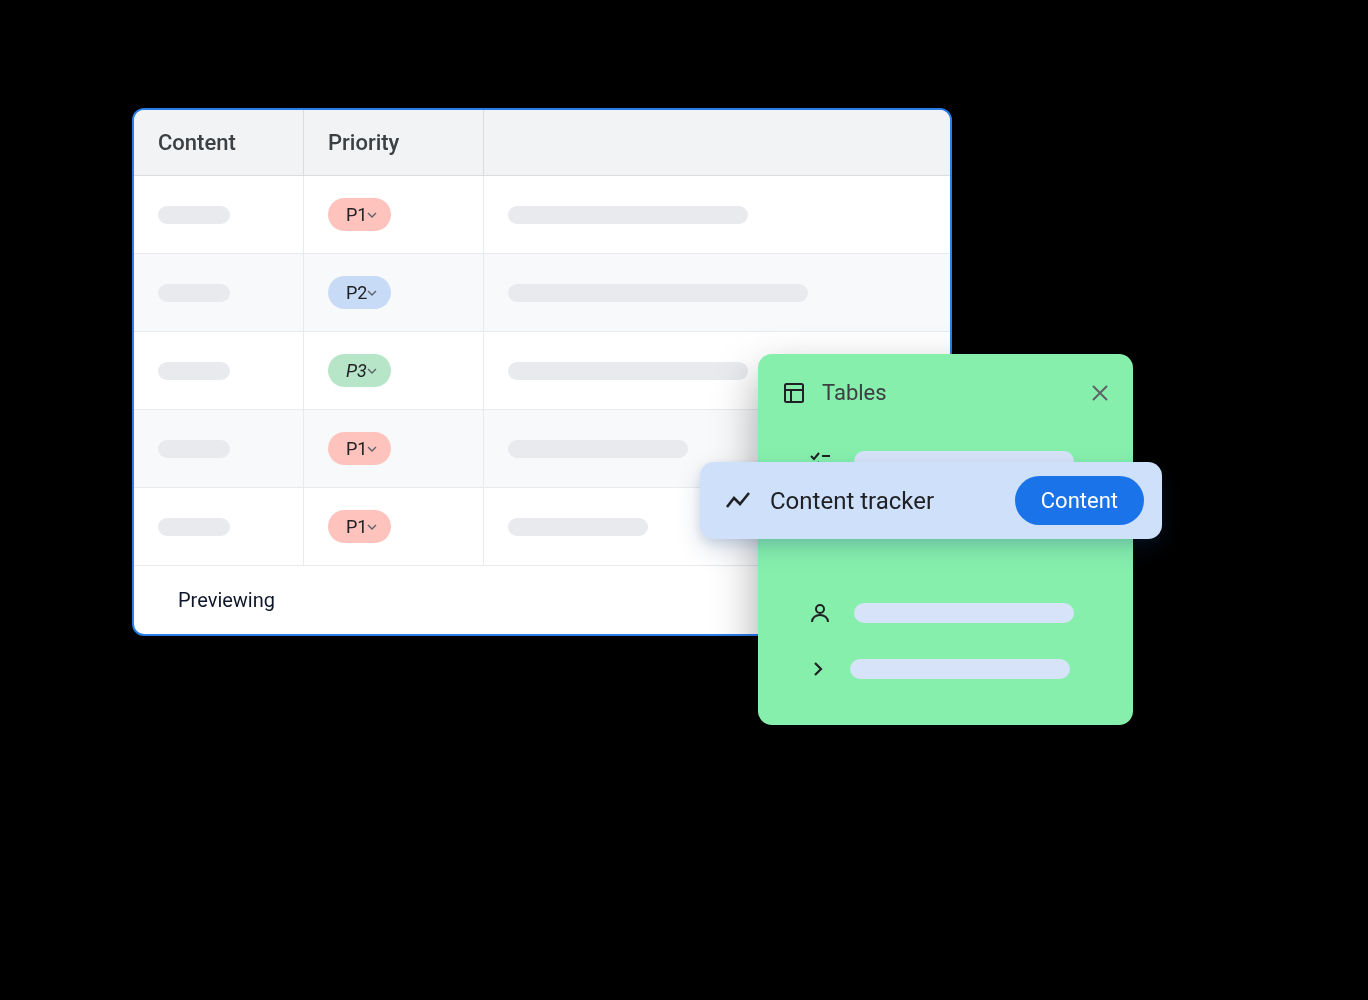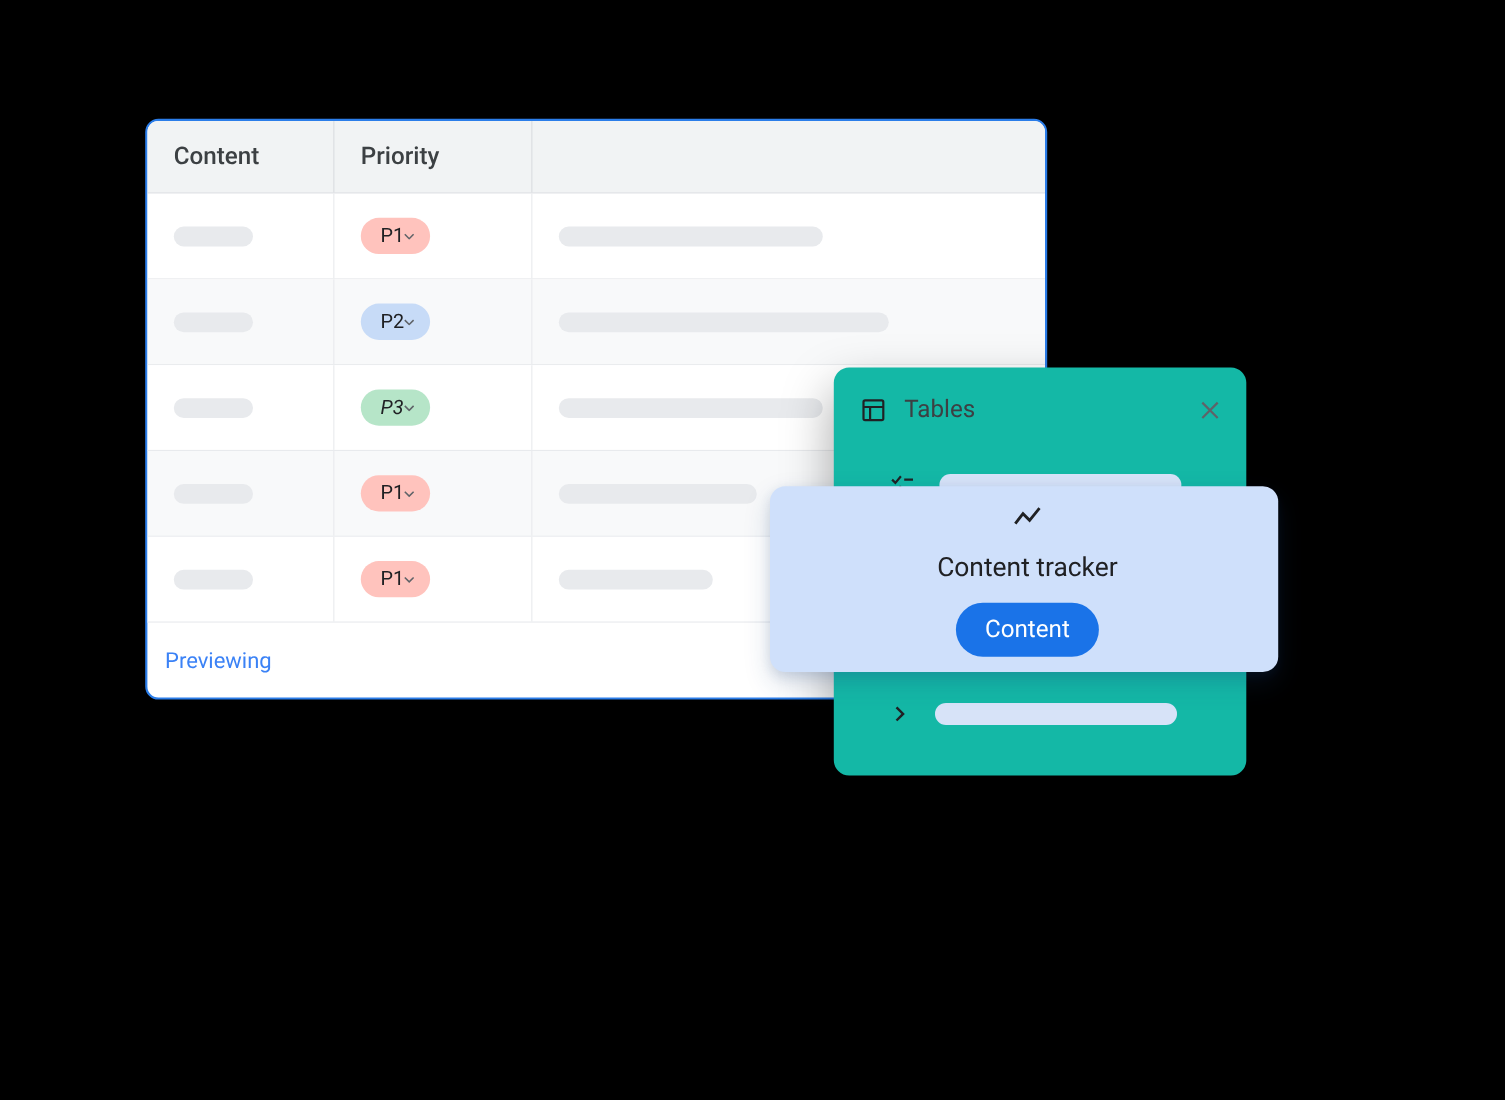--- a/index.html
+++ b/index.html
@@ -73,31 +73,31 @@
     .chip .caret {
       font-size: 10px;
       color: #5f6368;
     }
     .chip-pink   { background: #ffc3bd; }
     .chip-blue   { background: #c7dbf7; }
     .chip-purple { background: #eec4e8; }
     .chip-green  { background: #b6e5c8; font-style: italic; }
 
     .footer {
-      padding: 22px 16px;
+      padding: 22px 44px;
       font-size: 20px;
-      color: #3b82f6;
+      color: #0f172a;
     }
 
     .panel {
       position: absolute;
-      top: 334px;
+      top: 354px;
       left: 758px;
       width: 375px;
-      background: #14b8a6;
+      background: #86efac;
       border-radius: 14px;
       padding: 26px 24px 28px 24px;
       box-shadow: 0 20px 45px rgba(0,0,0,0.35);
     }
     .panel-header {
       display: flex;
       align-items: center;
       justify-content: space-between;
       margin-bottom: 28px;
     }
@@ -125,21 +125,20 @@
       left: -58px;
       width: 462px;
       background: #cfe0fb;
       border-radius: 14px;
       display: flex;
       align-items: center;
       gap: 18px;
       padding: 14px 18px 14px 24px;
       box-shadow: 0 10px 24px rgba(30,64,120,0.18), 0 4px 10px rgba(30,64,120,0.12);
       z-index: 5;
-      flex-direction: column;
     }
     .highlight-label { font-size: 24px; color: #202124; flex: 1; }
     .insert-btn {
       background: #1a73e8;
       color: #fff;
       font-size: 22px;
       padding: 12px 26px;
       border-radius: 999px;
       border: none;
       cursor: pointer;

